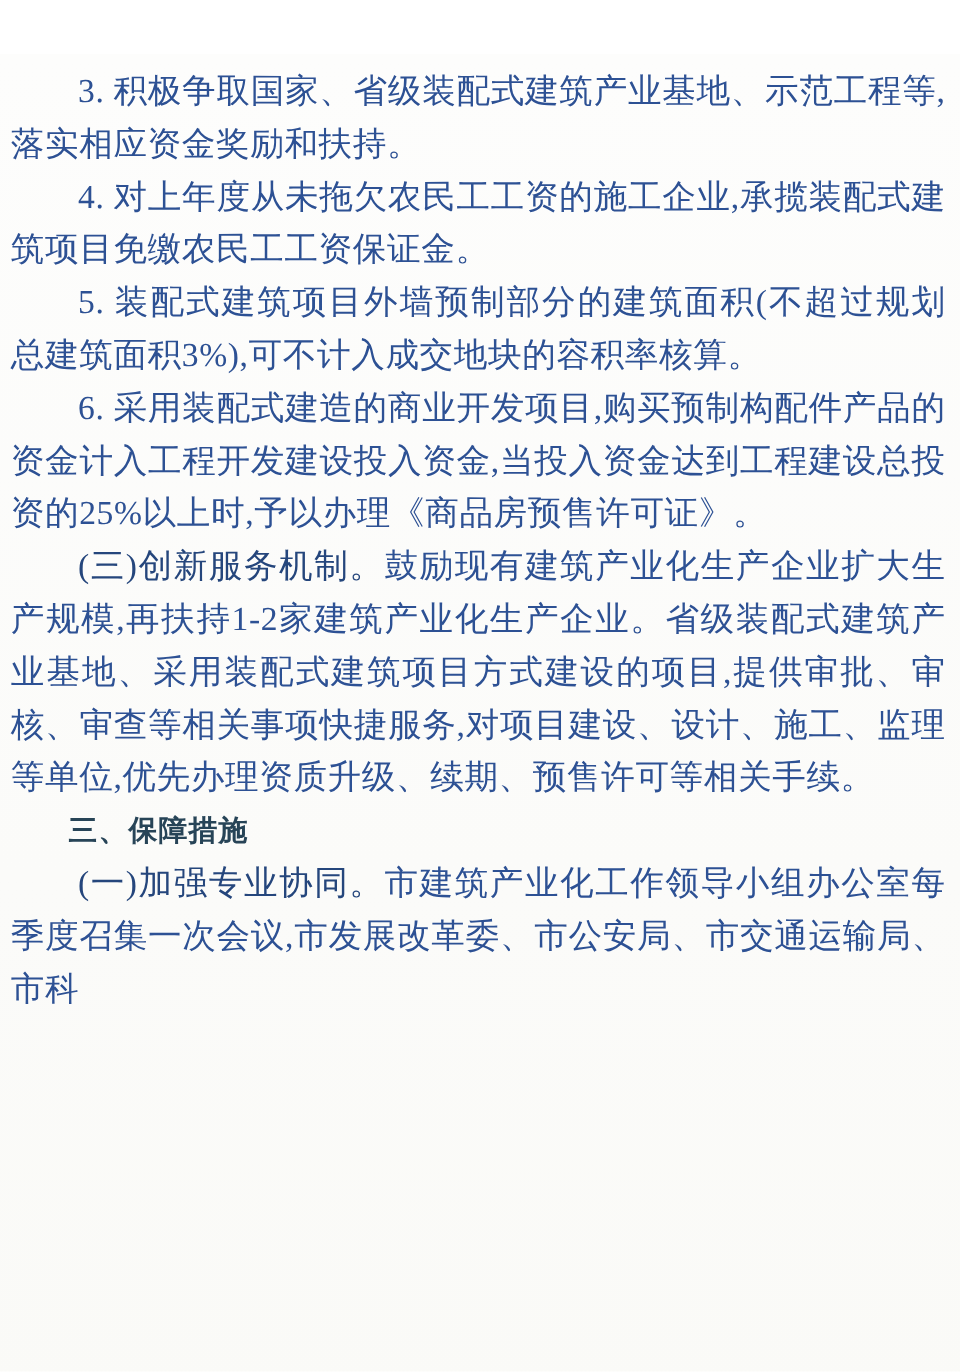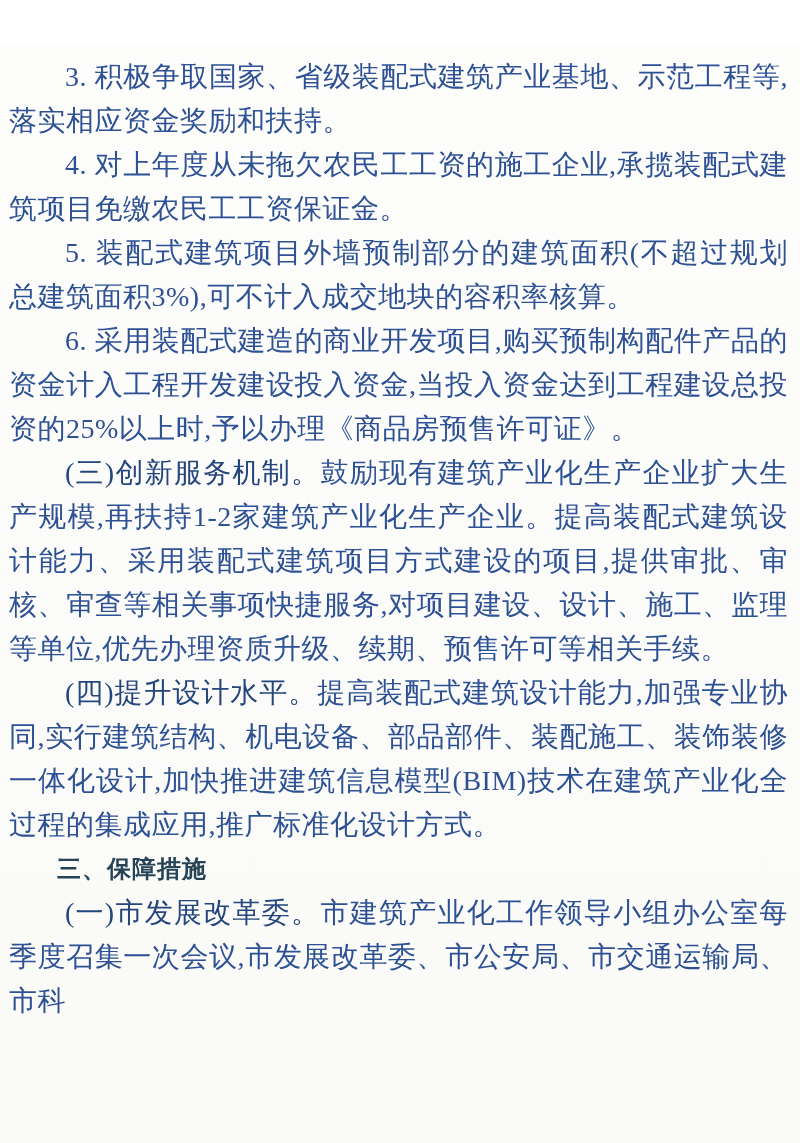--- a/index.html
+++ b/index.html
@@ -65,24 +65,23 @@
 <div class="page">
 
   <p class="para"><span class="lead"></span><span>3. 积极争取国家、省级装配式建筑产业基地、示范工程等,落实相应资金奖励和扶持。</span></p>
 
   <p class="para"><span class="lead"></span><span>4. 对上年度从未拖欠农民工工资的施工企业,承揽装配式建筑项目免缴农民工工资保证金。</span></p>
 
   <p class="para"><span class="lead"></span><span>5. 装配式建筑项目外墙预制部分的建筑面积(不超过规划总建筑面积3%),可不计入成交地块的容积率核算。</span></p>
 
   <p class="para"><span class="lead"></span><span>6. 采用装配式建造的商业开发项目,购买预制构配件产品的资金计入工程开发建设投入资金,当投入资金达到工程建设总投资的25%以上时,予以办理《商品房预售许可证》。</span></p>
 
-  <p class="para"><span class="lead">(三)创新服务机制。</span><span>鼓励现有建筑产业化生产企业扩大生产规模,再扶持1-2家建筑产业化生产企业。提高装配式建筑设计能力、采用装配式建筑项目方式建设的项目,提供审批、审核、审查等相关事项快捷服务,对项目建设、设计、施工、监理等单位,优先办理资质升级、续期、预售许可等相关手续。</span></p>
+  <p class="para"><span class="lead">(三)创新服务机制。</span><span>鼓励现有建筑产业化生产企业扩大生产规模,再扶持1-2家建筑产业化生产企业。省级装配式建筑产业基地、采用装配式建筑项目方式建设的项目,提供审批、审核、审查等相关事项快捷服务,对项目建设、设计、施工、监理等单位,优先办理资质升级、续期、预售许可等相关手续。</span></p>
 
-  <p class="para"><span class="lead">(四)提升设计水平。</span><span>提高装配式建筑设计能力,加强专业协同,实行建筑结构、机电设备、部品部件、装配施工、装饰装修一体化设计,加快推进建筑信息模型(BIM)技术在建筑产业化全过程的集成应用,推广标准化设计方式。</span></p>
 
 
   <h3 class="section-heading">三、保障措施</h3>
 
-  <p class="para"><span class="lead">(一)市发展改革委。</span><span>市建筑产业化工作领导小组办公室每季度召集一次会议,市发展改革委、市公安局、市交通运输局、市科</span></p>
+  <p class="para"><span class="lead">(一)加强专业协同。</span><span>市建筑产业化工作领导小组办公室每季度召集一次会议,市发展改革委、市公安局、市交通运输局、市科</span></p>
 
   <div class="corner-smudge"></div>
 
 </div>
 
 </body></html>

